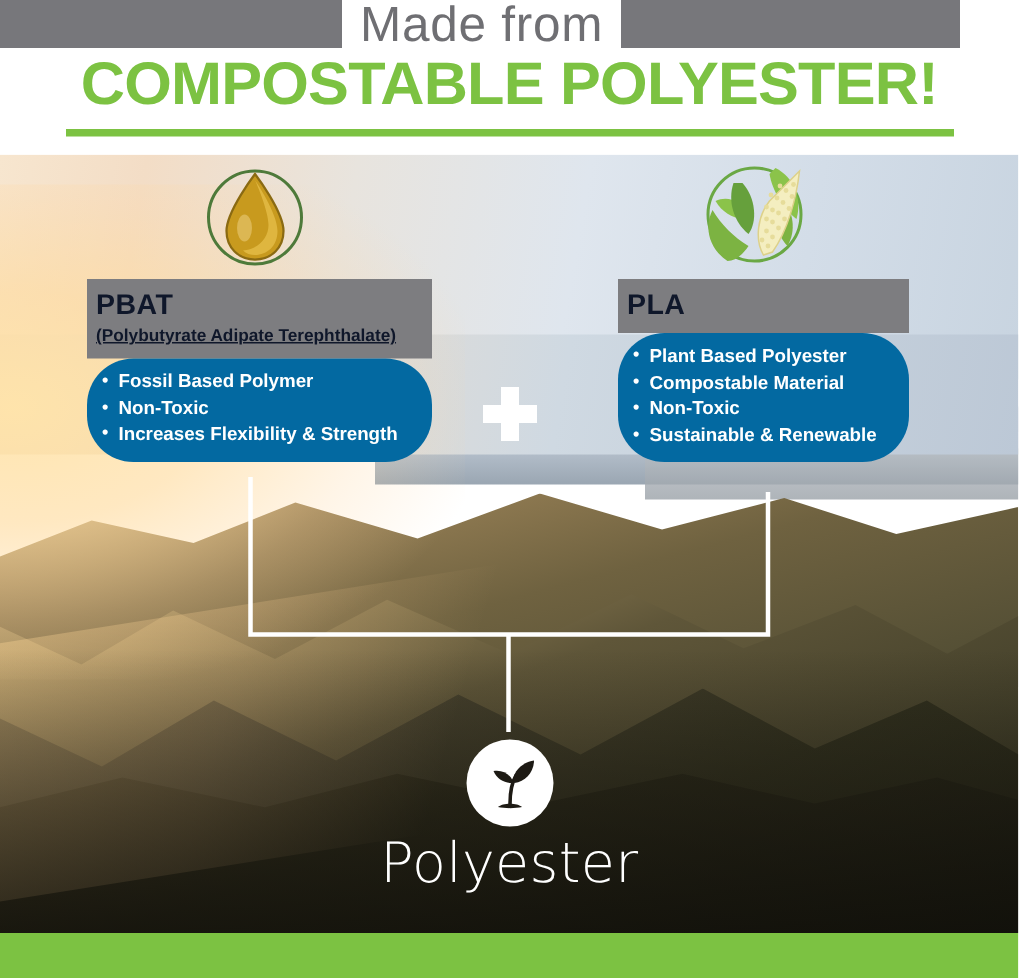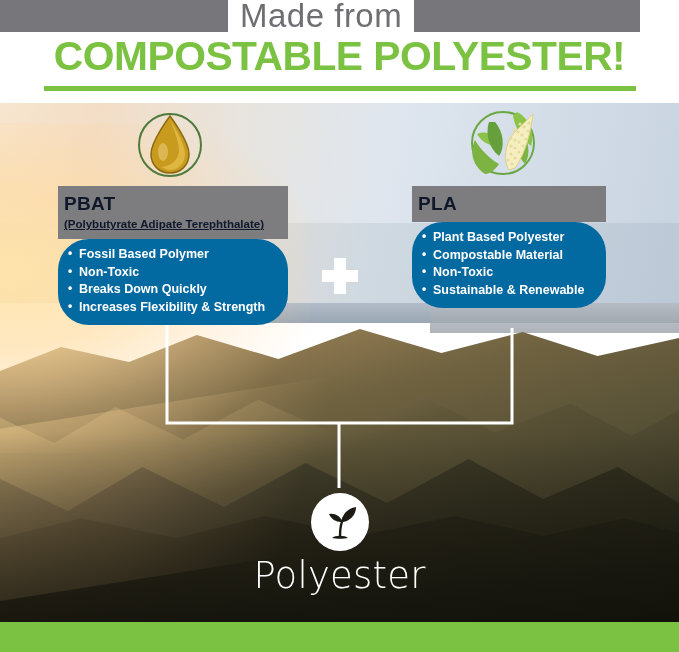--- a/index.html
+++ b/index.html
@@ -217,21 +217,20 @@
 
   <div class="card card-pbat">
     <div class="card-head">
       <div class="card-title">PBAT</div>
       <div class="card-sub">(Polybutyrate Adipate Terephthalate)</div>
     </div>
     <div class="card-body">
       <ul>
         <li>Fossil Based Polymer</li>
         <li>Non-Toxic</li>
-        <li>Breaks Down Quickly</li>
         <li>Increases Flexibility &amp; Strength</li>
       </ul>
     </div>
   </div>
 
   <div class="plus">
     <i class="h"></i>
       <i class="v"></i>
   </div>
 

